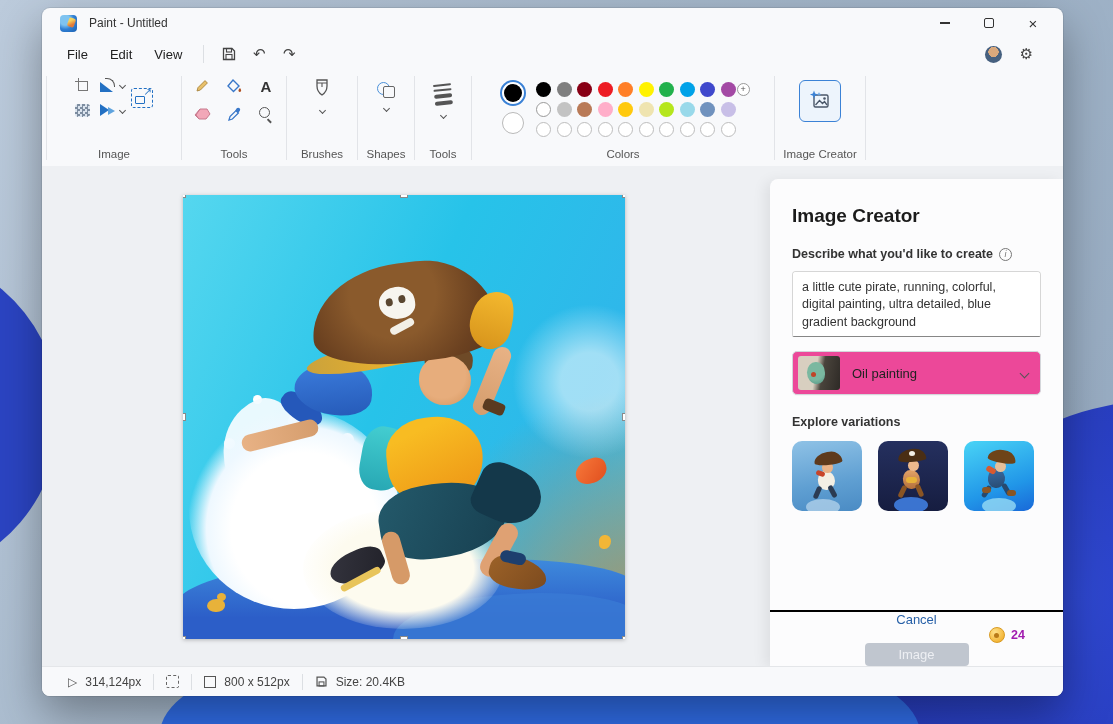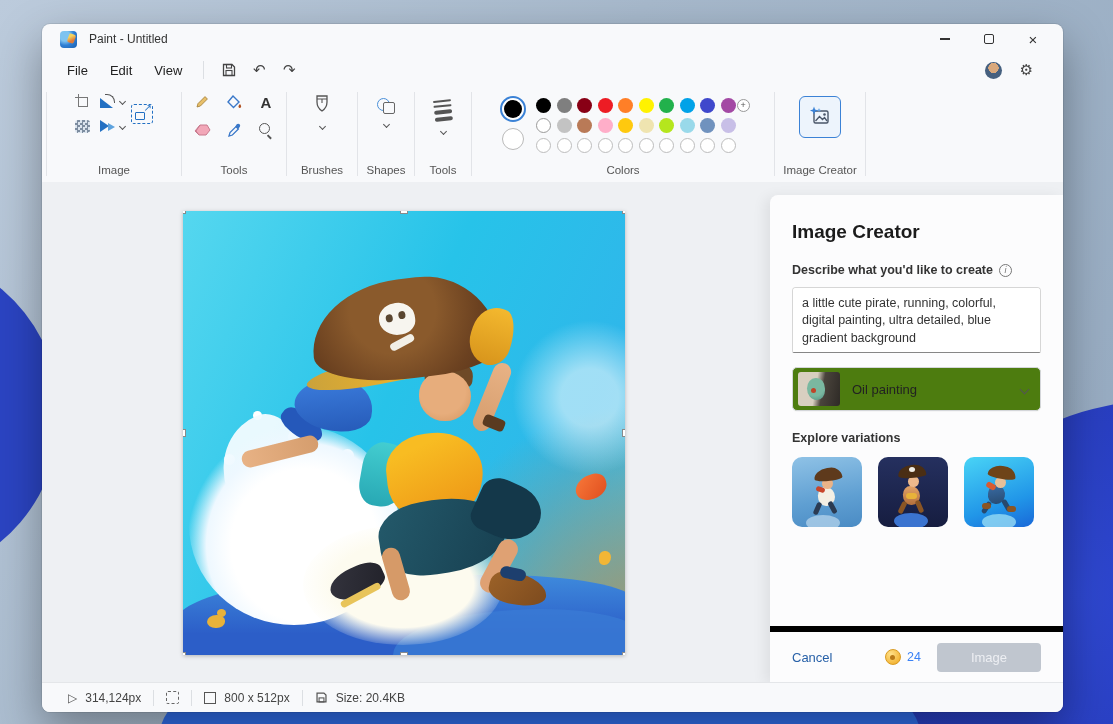--- a/index.html
+++ b/index.html
@@ -6,21 +6,21 @@
   html,body { width:1113px; height:724px; overflow:hidden; font-family:"Liberation Sans",sans-serif; }
   body { position:relative; background:linear-gradient(125deg,#bccbdc 0%,#a7b9cc 40%,#93a8bf 100%); }
 
   
   .petal { position:absolute; }
   .petal-left { left:-270px; top:250px; width:330px; height:330px; background:#2b44c2; border-radius:50%; transform:rotate(18deg); }
   .petal-right { right:-330px; top:400px; width:560px; height:560px; background:radial-gradient(circle at 35% 35%,#2e47cf,#1f2fa6); border-radius:50%; }
   .petal-bottom { left:160px; bottom:-120px; width:760px; height:220px; background:#2f6be4; border-radius:50%; }
 
   
-  .window { position:absolute; left:42px; top:24px; width:1021px; height:688px; background:#f8f9fb;
+  .window { position:absolute; left:42px; top:8px; width:1021px; height:688px; background:#f8f9fb;
     border-radius:8px; box-shadow:0 18px 45px rgba(0,0,0,.35), 0 0 0 1px rgba(0,0,0,.08); overflow:hidden; }
 
   
   .titlebar { height:30px; display:flex; align-items:center; padding:0 8px 0 18px; }
   .app-icon { width:17px; height:17px; border-radius:4px; margin-right:12px;
     background:radial-gradient(circle at 30% 30%,#7ec3f0 0 30%,#2f7fd4 55%,#1b5fae 100%); position:relative; }
   .app-icon::after { content:""; position:absolute; right:2px; top:3px; width:7px; height:9px;
     background:linear-gradient(135deg,#f4d35e 30%,#e07b39 70%); border-radius:2px; transform:rotate(20deg); }
   .title-text { font-size:12px; color:#333; }
   .win-controls { margin-left:auto; display:flex; align-items:center; }
@@ -171,48 +171,48 @@
   
   .panel { position:absolute; right:0; top:13px; width:293px; height:487px; background:#fcfcfd;
     border-radius:8px 0 0 0; box-shadow:-5px 2px 14px rgba(0,0,0,.07); padding:26px 22px 0 22px; }
   .panel-title { font-size:19px; font-weight:bold; color:#1b1b1b; }
   .field-label { font-size:12.5px; font-weight:bold; color:#333; margin-top:20px; display:flex; align-items:center; gap:6px; }
   .info { width:13px; height:13px; border:1.1px solid #777; border-radius:50%; color:#777; font-size:9px;
     display:inline-flex; align-items:center; justify-content:center; font-weight:normal; font-style:italic; }
   .prompt-box { margin-top:10px; width:249px; height:66px; background:#fff; border:1px solid #d6d6d6; border-bottom:1.4px solid #868686;
     border-radius:4px 4px 2px 2px; font-family:"Liberation Sans",sans-serif; font-size:12.5px; color:#333; line-height:1.38;
     padding:7px 9px; resize:none; outline:none; }
-  .style-dd { margin-top:10px; width:249px; height:44px; border:1px solid #d4d6da; border-radius:5px; background:#4d7c0f;
+  .style-dd { margin-top:10px; width:249px; height:44px; border:1px solid #d4d6da; border-radius:5px; background:#ec4899;
     display:flex; align-items:center; padding:0 12px 0 5px; gap:12px; box-shadow:0 1px 1px rgba(0,0,0,.03); }
   .style-thumb { width:42px; height:34px; border-radius:3px; position:relative; overflow:hidden;
     background:linear-gradient(100deg,#d8cfc0 0 42%,#4a443c 58%,#2e2a26 100%); }
   .style-thumb::before { content:""; position:absolute; left:9px; top:6px; width:18px; height:22px;
     background:radial-gradient(circle at 45% 40%,#7ab8a0 0 55%,#4f8f80); border-radius:50% 50% 45% 55%; }
   .style-thumb::after { content:""; position:absolute; left:13px; top:16px; width:5px; height:5px; background:#c04428; border-radius:50%; }
   .style-text { font-size:13px; color:#222; }
   .style-dd .chev { margin-left:auto; color:#555; }
   .variations { display:flex; gap:16px; margin-top:12px; }
   .var-thumb { width:70px; height:70px; border-radius:10px; position:relative; overflow:hidden; }
   .v1 { background:linear-gradient(170deg,#8fc2e6 0%,#5f9fd2 60%,#4a8bc4 100%); }
   .v2 { background:linear-gradient(180deg,#25305f 0%,#161d40 100%); }
   .v3 { background:linear-gradient(160deg,#49d4f6 0%,#2196e8 65%,#1968d8 100%); }
   .m { position:absolute; }
   .m-hat { width:28px; height:13px; background:#5e3a1c; border-radius:55% 45% 40% 60%/80% 90% 20% 30%; }
   .m-face { width:11px; height:11px; background:#eab388; border-radius:50%; }
   .m-body { width:17px; height:19px; border-radius:45% 55% 50% 50%; }
   .m-leg { width:5px; height:13px; border-radius:3px; }
   .m-splash { width:34px; height:16px; border-radius:50%; }
 
-  .panel-footer { position:absolute; left:0; bottom:0; width:100%; height:56px; border-top:6px solid #000000;
-    display:flex; align-items:center; padding:16px 22px; }
+  .panel-footer { position:absolute; left:0; bottom:0; width:100%; height:56px; border-top:2px solid #000000;
+    display:flex; align-items:center; padding:0 22px;flex-direction:column; }
   .cancel-link { font-size:13px; color:#2861a8; }
   .credits { margin-left:auto; display:flex; align-items:center; gap:6px; margin-right:16px; }
   .coin { width:16px; height:16px; border-radius:50%; background:radial-gradient(circle at 35% 30%,#ffe18a,#f4b83c 70%,#dd9c26); border:1px solid #d99b22; position:relative; }
   .coin::after { content:""; position:absolute; left:4px; top:5px; width:5px; height:5px; background:#b97a18; border-radius:50%; }
-  .credits-num { font-size:12.5px; color:#3b82f6; }
+  .credits-num { font-size:12.5px; color:#a21caf;font-weight:bold; }
   .create-btn { width:104px; height:29px; border:none; border-radius:4px; background:#c0c6cf; color:#edeff3;
     font-size:13px; font-family:"Liberation Sans",sans-serif; }
 
   
   .statusbar { position:absolute; left:0; bottom:0; width:100%; height:30px; background:#f8f9fb; border-top:1px solid #e4e6e9;
     display:flex; align-items:center; padding:0 14px; font-size:12px; color:#444; }
   .sb-item { display:flex; align-items:center; gap:8px; padding:0 12px; }
   .sb-sep { width:1px; height:16px; background:#dcdfe3; }
   .sb-cursor { font-size:12px; color:#555; }
   .sb-selsize { width:13px; height:13px; border:1.4px dashed #666; border-radius:2px; }

